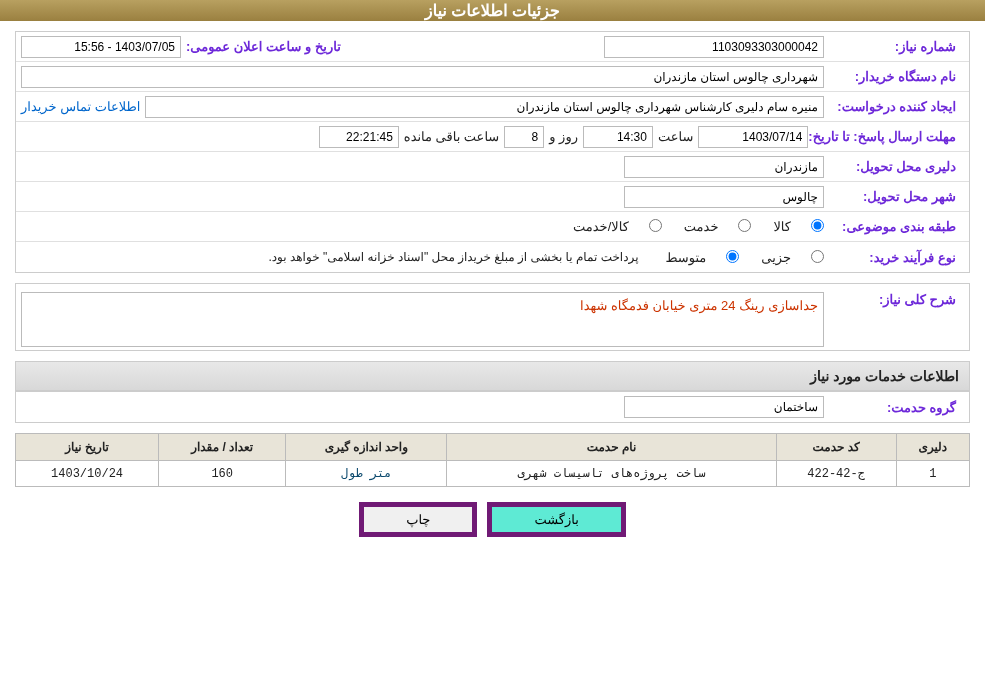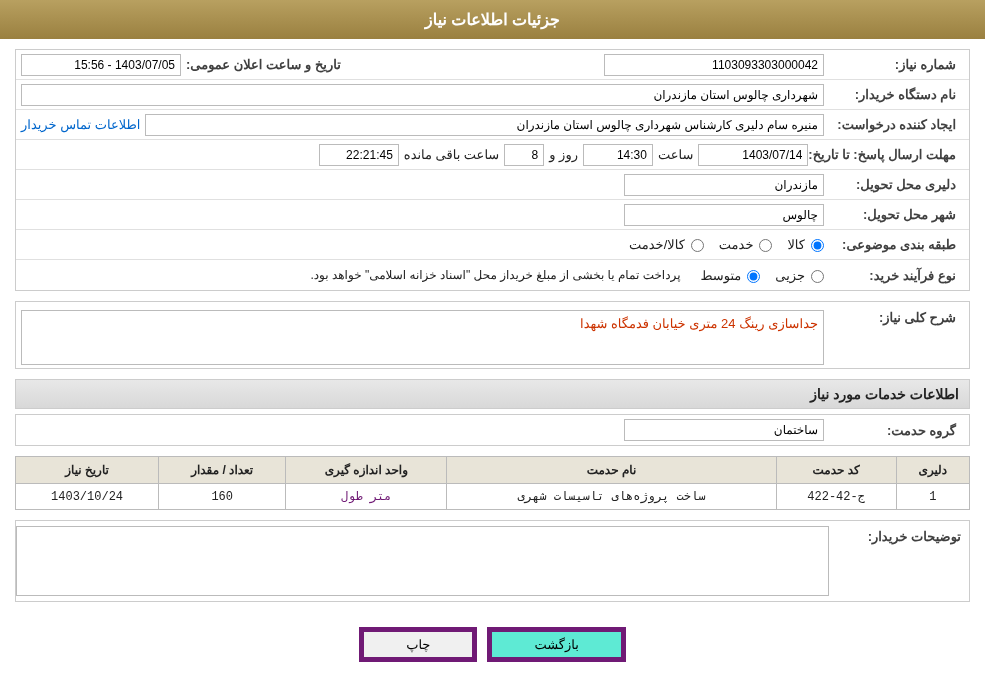--- a/index.html
+++ b/index.html
@@ -13,21 +13,21 @@
     .page-wrapper {
       max-width: 985px;
       margin: 0 auto;
       background: #fff;
       min-height: 691px;
     }
     .header-bar {
       background: linear-gradient(to bottom, #b8a060, #9a8040);
       color: #fff;
       text-align: center;
-      padding: 10px 0;
+      padding: 1px 0;
       font-size: 16px;
       font-weight: bold;
     }
     .main-content {
       padding: 10px 15px;
     }
     .info-section {
       border: 1px solid #ccc;
       background: #fff;
       margin-bottom: 10px;
@@ -36,21 +36,21 @@
       display: flex;
       align-items: center;
       border-bottom: 1px solid #e0e0e0;
       min-height: 30px;
       padding: 3px 5px;
     }
     .info-row:last-child {
       border-bottom: none;
     }
     .label-cell {
-      color: #404040;
+      color: #6d28d9;
       font-weight: bold;
       min-width: 140px;
       text-align: right;
       padding-right: 8px;
       white-space: nowrap;
     }
     .value-cell {
       flex: 1;
       display: flex;
       align-items: center;
@@ -73,33 +73,33 @@
       text-decoration: none;
       cursor: pointer;
     }
     .section-header {
       background: linear-gradient(to bottom, #e8e8e8, #d8d8d8);
       border: 1px solid #ccc;
       padding: 6px 10px;
       font-weight: bold;
       font-size: 14px;
       text-align: right;
-      margin-bottom: 5px;
       margin-top: 10px;
     }
     .radio-group {
       display: flex;
       align-items: center;
       gap: 15px;
       direction: rtl;
     }
     .radio-item {
       display: flex;
-      align-items: flex-end;
-      gap: 6px;
+      align-items: flex-start;
+      gap: 20px;
+      margin-left: 7px;
     }
     .description-text {
       flex: 1;
       background: #fff;
       border: 1px solid #bbb;
       min-height: 55px;
       padding: 5px;
       font-size: 13px;
       direction: rtl;
       text-align: right;
@@ -119,21 +119,21 @@
       font-size: 12px;
     }
     .services-table td {
       border: 1px solid #bbb;
       padding: 5px 8px;
       text-align: center;
       font-size: 12px;
       font-family: Liberation Mono, monospace;
     }
     .unit-link {
-      color: #701a75;
+      color: #0c4a6e;
       text-decoration: none;
     }
     .buyer-description {
       border: 1px solid #bbb;
       min-height: 70px;
       background: #fff;
       margin: 5px 0;
     }
     .bottom-buttons {
       display: flex;
@@ -299,26 +299,20 @@
           <td>ساخت پروژه‌های تاسیسات شهری</td>
           <td>
             <a class="unit-link">متر طول</a>
           </td>
           <td>160</td>
           <td>1403/10/24</td>
         </tr>
       </tbody>
     </table>
 
-    <div class="info-section" style="margin-top:10px; display:flex; align-items:flex-start;">
-      <div class="label-cell" style="padding-top:8px;">توضیحات خریدار:</div>
-      <div style="flex:1;">
-        <div class="buyer-description"></div>
-      </div>
-    </div>
 
     <div class="bottom-buttons">
       <button class="btn btn-back">بازگشت</button>
       <button class="btn btn-print">چاپ</button>
     </div>
 
   </div>
 </div>
 
 </body></html>

